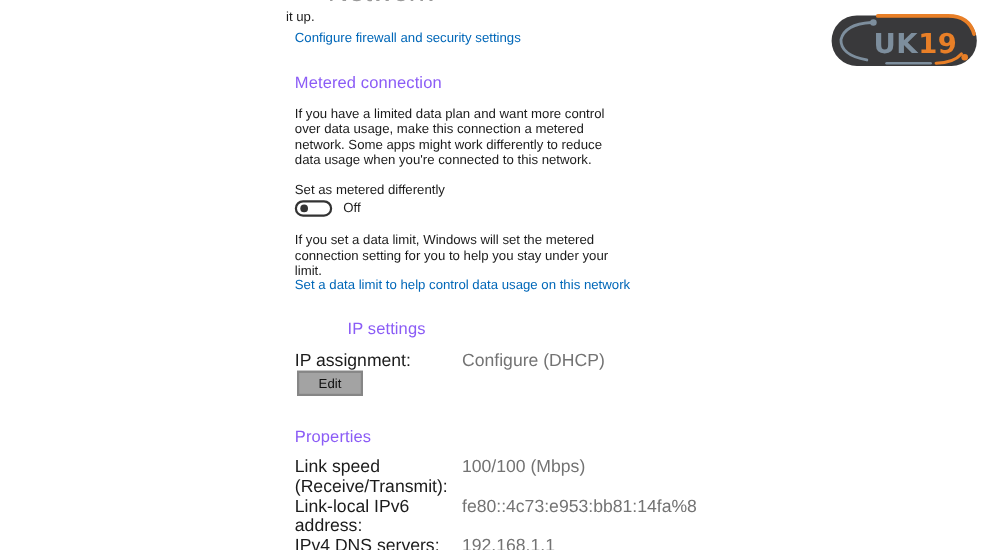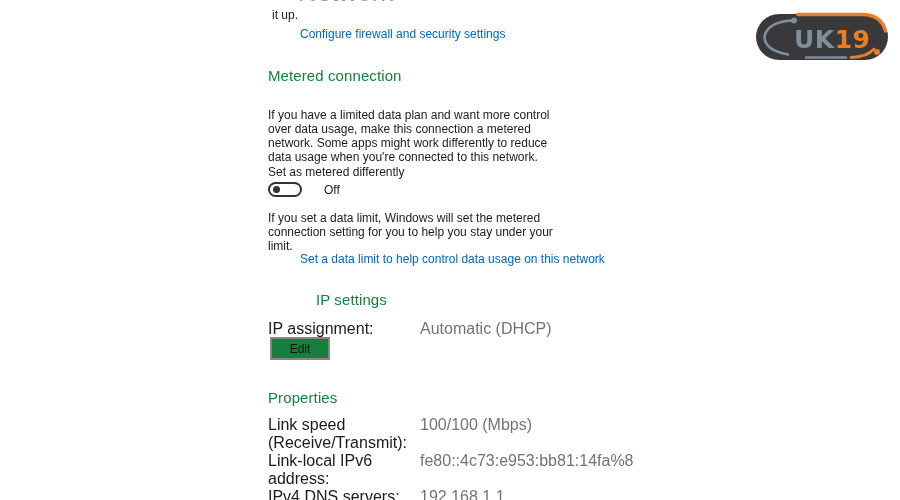--- a/index.html
+++ b/index.html
@@ -7,29 +7,29 @@
   body {
     position:relative;
     background:#ffffff;
     font-family:"Liberation Sans", sans-serif;
     color:#1b1b1b;
     overflow:hidden;
   }
   .abs { position:absolute; }
   .body-text { font-size:12px; line-height:14px; color:#1b1b1b; }
   .para { width:298px; }
-  .link { font-size:12px; color:#0067b8; cursor:pointer; text-decoration:none; display:inline-block;margin-left:32px; }
-  h2.section { font-size:15px; font-weight:400; color:#15803d; letter-spacing:0.1px; }
+  .link { font-size:12px; color:#0067b8; cursor:pointer; text-decoration:none; display:inline-block; }
+  h2.section { font-size:15px; font-weight:400; color:#8b5cf6; letter-spacing:0.1px; }
 
   
   .clipped-title-wrap { left:298px; top:0; height:5px; overflow:hidden; width:200px; }
   .clipped-title { font-size:26px; line-height:26px; color:#9a9a9a; margin-top:-21px; display:block; }
 
   
-  .toggle-row { display:flex; align-items:center; gap:22px; }
+  .toggle-row { display:flex; align-items:flex-start; gap:10px; }
   .toggle {
     width:34px; height:15px;
     border:2px solid #333333;
     border-radius:8px;
     background:#ffffff;
     position:relative;
     cursor:pointer;
   }
   .toggle .knob {
     position:absolute; left:3px; top:50%;
@@ -39,63 +39,63 @@
   }
   .toggle-state { font-size:12px; color:#1b1b1b; }
 
   
   .kv-row { display:flex; font-size:16px; line-height:18px; }
   .kv-row .k { width:152px; color:#1b1b1b; }
   .kv-row .v { color:#737373; }
 
   .edit-btn {
     width:60px; height:23px;
-    background:#15803d;
+    background:#a3a3a3;
     border:2px solid #868686;
     font-family:"Liberation Sans", sans-serif;
     font-size:12px; color:#111111;
     cursor:pointer;
   }
 
   
   .logo-wrap { left:750px; top:5px; width:146px; height:58px; }
 </style>
 </head>
 <body>
 
 <div class="abs clipped-title-wrap">
   <span class="clipped-title">Network</span>
 </div>
 
-<div class="abs body-text" style="left:272px; top:8px;text-align:center;">it up.</div>
+<div class="abs body-text" style="left:260px; top:8px;text-align:center;">it up.</div>
 
 <a class="abs link" style="left:268px; top:27px;">Configure firewall and security settings</a>
 
 <h2 class="abs section" style="left:268px; top:67px;">Metered connection</h2>
 
-<p class="abs body-text para" style="left:268px; top:96px;margin-top:12px;">If you have a limited data plan and want more control over data usage, make this connection a metered network. Some apps might work differently to reduce data usage when you're connected to this network.</p>
+<p class="abs body-text para" style="left:268px; top:96px;">If you have a limited data plan and want more control over data usage, make this connection a metered network. Some apps might work differently to reduce data usage when you're connected to this network.</p>
 
 <div class="abs body-text" style="left:268px; top:165px;">Set as metered differently</div>
 
 <div class="abs toggle-row" style="left:268px; top:182px;">
   <div class="toggle">
     <div class="knob"></div>
   </div>
   <span class="toggle-state">Off</span>
 </div>
 
 <p class="abs body-text para" style="left:268px; top:211px;">If you set a data limit, Windows will set the metered connection setting for you to help you stay under your limit.</p>
 
 <a class="abs link" style="left:268px; top:252px;">Set a data limit to help control data usage on this network</a>
 
 <h2 class="abs section" style="left:268px; top:291px;margin-left:48px;">IP settings</h2>
 
 <div class="abs kv-row" style="left:268px; top:320px; width:420px;">
   <span class="k">IP assignment:</span>
-  <span class="v">Automatic (DHCP)</span>
+  <span class="v">Configure (DHCP)</span>
 </div>
 
 <button class="abs edit-btn" style="left:270px; top:337px;">Edit</button>
 
 <h2 class="abs section" style="left:268px; top:389px;">Properties</h2>
 
 <div class="abs" style="left:268px; top:416px; width:420px;">
   <div class="kv-row">
     <span class="k">Link speed (Receive/Transmit):</span>
     <span class="v">100/100 (Mbps)</span>

